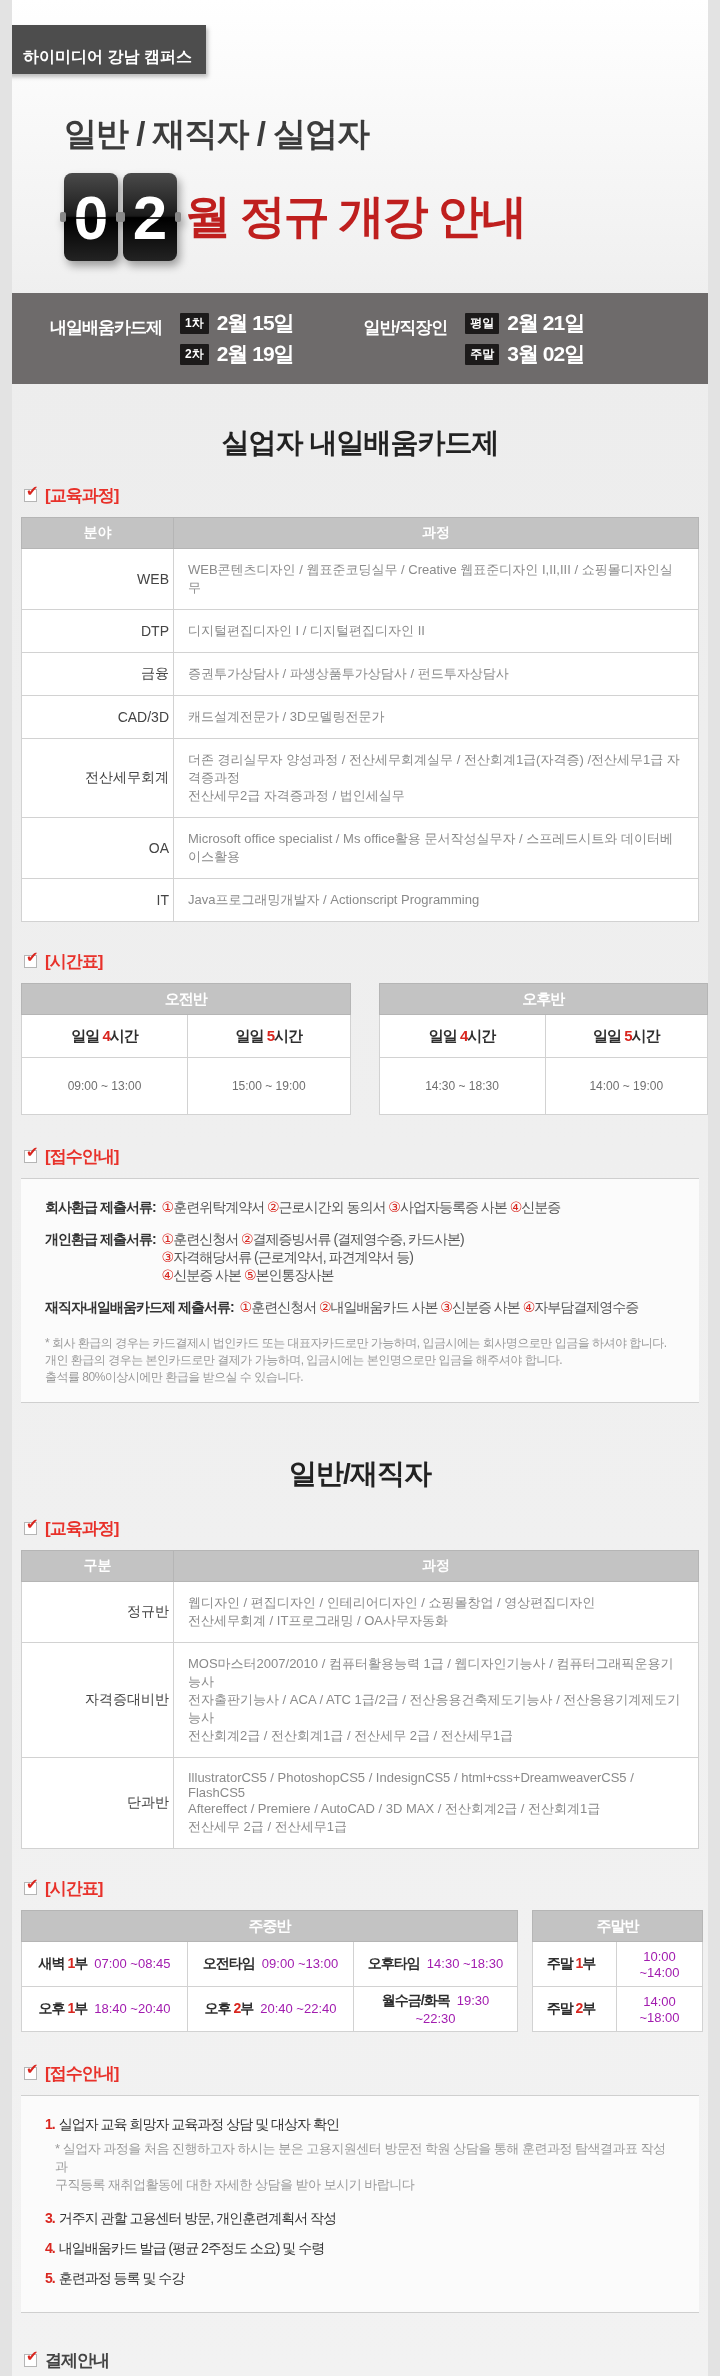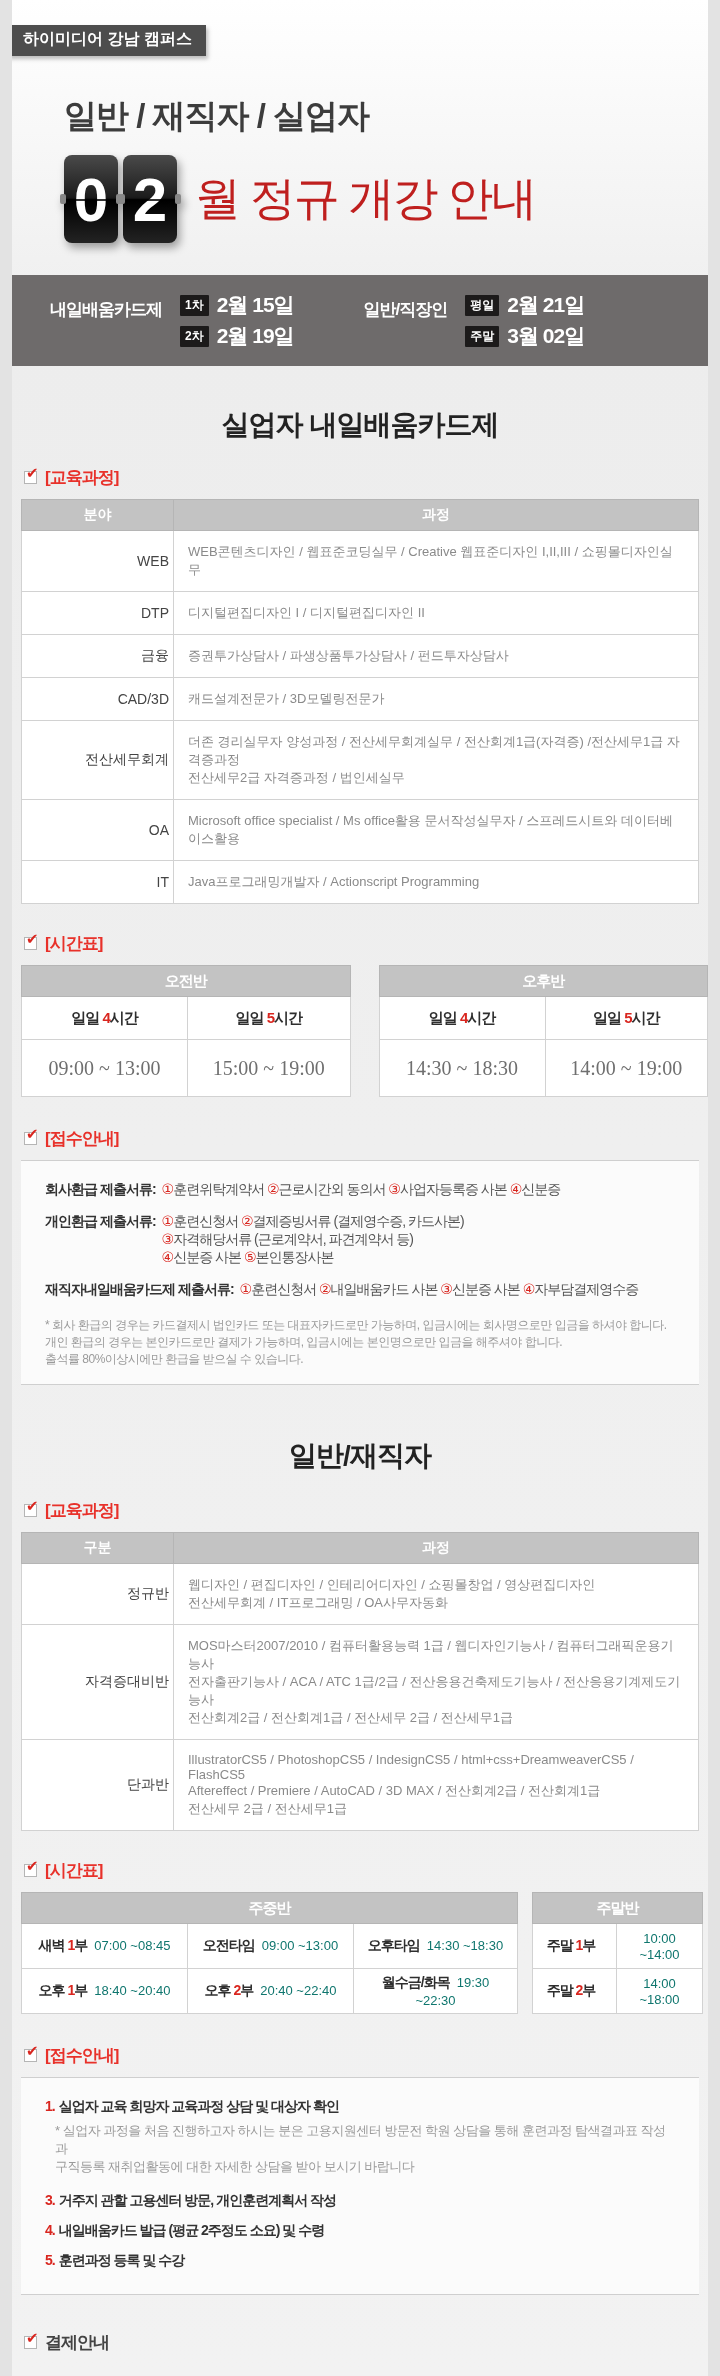--- a/index.html
+++ b/index.html
@@ -11,21 +11,21 @@
     position:relative;
   }
   .page {
     position:absolute; left:12px; top:0; width:696px; height:2376px;
     background:linear-gradient(#ffffff 0%, #ededed 14%, #f2f2f2 100%);
     overflow:hidden;
   }
 
   
   .campus-badge {
-    display:inline-block; margin:25px 0 0 -5px; padding:4px 14px 6px 16px;
+    display:inline-block; margin:25px 0 0 -5px; padding:22px 14px 6px 16px;
     background:#4d4d4d; color:#fff; font-size:16px; font-weight:bold;
     box-shadow:2px 3px 4px rgba(0,0,0,.25);
   }
 
   
   .hero { padding:38px 0 0 52px; }
   .hero-title { font-size:33px; font-weight:bold; color:#3c3c3c; letter-spacing:-1px; }
   .hero-row { display:flex; align-items:center; margin-top:16px; }
   .flip-wrap { display:flex; gap:5px; filter:drop-shadow(3px 5px 4px rgba(0,0,0,.35)); }
   .flip {
@@ -35,21 +35,21 @@
     display:flex; align-items:center; justify-content:center;
   }
   .flip::before {
     content:""; position:absolute; left:0; right:0; top:50%; height:2px;
     background:rgba(0,0,0,.8);
   }
   .flip::after {
     content:""; position:absolute; top:calc(50% - 5px); left:-4px; width:6px; height:10px;
     background:#888; border-radius:2px; box-shadow:56px 0 0 #888;
   }
-  .hero-heading { margin-left:18px; font-size:46px; font-weight:normal; color:#bf1f1e; letter-spacing:-2px; }
+  .hero-heading { margin-left:8px; font-size:46px; font-weight:bold; color:#bf1f1e; letter-spacing:-2px; }
 
   
   .date-bar {
     margin-top:32px; height:91px; background:#6e6b6b;
     display:flex; align-items:center; color:#fff;
   }
   .date-group { display:flex; margin-left:38px; }
   .date-group.right { margin-left:70px; }
   .date-group-label { font-size:17px; font-weight:bold; margin-top:10px; letter-spacing:-1px; }
   .date-rows { margin-left:18px; }
@@ -80,39 +80,39 @@
   .tbl td.field { width:152px; text-align:right; color:#444; font-size:14px; padding:12px 4px; }
   .tbl2 td.field { width:152px; }
 
   
   .time-row { display:flex; margin-left:9px; }
   .ttbl { border:1px solid #c6c6c6; }
   .ttbl th { background:#c3c3c3; color:#fff; font-size:15px; font-weight:bold; height:31px; border:1px solid #b5b5b5; letter-spacing:-1px; }
   .ttbl td { border:1px solid #d2d2d2; text-align:center; background:#fff; }
   .ttbl .lbl { font-size:15px; font-weight:bold; color:#2e2e2e; height:43px; letter-spacing:-1px; }
   .ttbl .lbl .red, .red { color:#d9261f; }
-  .ttbl .time { font-size:20px; color:#6f6f6f; height:57px;font-family:Liberation Serif, serif; }
+  .ttbl .time { font-size:12px; color:#6f6f6f; height:57px; }
   .ttbl .cellmix { font-size:14px; height:45px; padding:0 8px; }
   .ttbl .cellmix .lblpart { font-weight:bold; color:#2e2e2e; letter-spacing:-1px; margin-right:7px; }
-  .ttbl .cellmix .timepart { color:#0f766e; font-size:13px; }
+  .ttbl .cellmix .timepart { color:#a21caf; font-size:13px; }
 
   
   .info-box {
     margin:0 9px; background:#fbfbfb; border-top:1px solid #cfcfcf; border-bottom:1px solid #cfcfcf;
     padding:20px 24px 16px 24px;
   }
   .doc-row { display:flex; margin-bottom:14px; }
   .doc-label { font-size:14px; font-weight:bold; color:#333; white-space:nowrap; letter-spacing:-1px; }
   .doc-content { font-size:14px; color:#555; margin-left:6px; white-space:pre-line; letter-spacing:-1px; }
   .cnum { color:#d9261f; }
   .footnote { margin-top:18px; font-size:12px; color:#9a9a9a; white-space:pre-line; letter-spacing:-0.5px; }
 
   .step { margin-bottom:12px; font-size:14px; letter-spacing:-1px; }
   .step .num { color:#d9261f; font-weight:bold; margin-right:4px; }
-  .step .txt { color:#333; font-weight:bold; }
+  .step .txt { color:#333; font-weight:normal; }
   .step-note { margin:-6px 0 16px 10px; font-size:13px; color:#9a9a9a; white-space:pre-line; letter-spacing:-0.5px; }
 </style>
 </head>
 <body>
 
 <div class="page">
 
   
   <div class="campus-badge">하이미디어 강남 캠퍼스</div>
 

